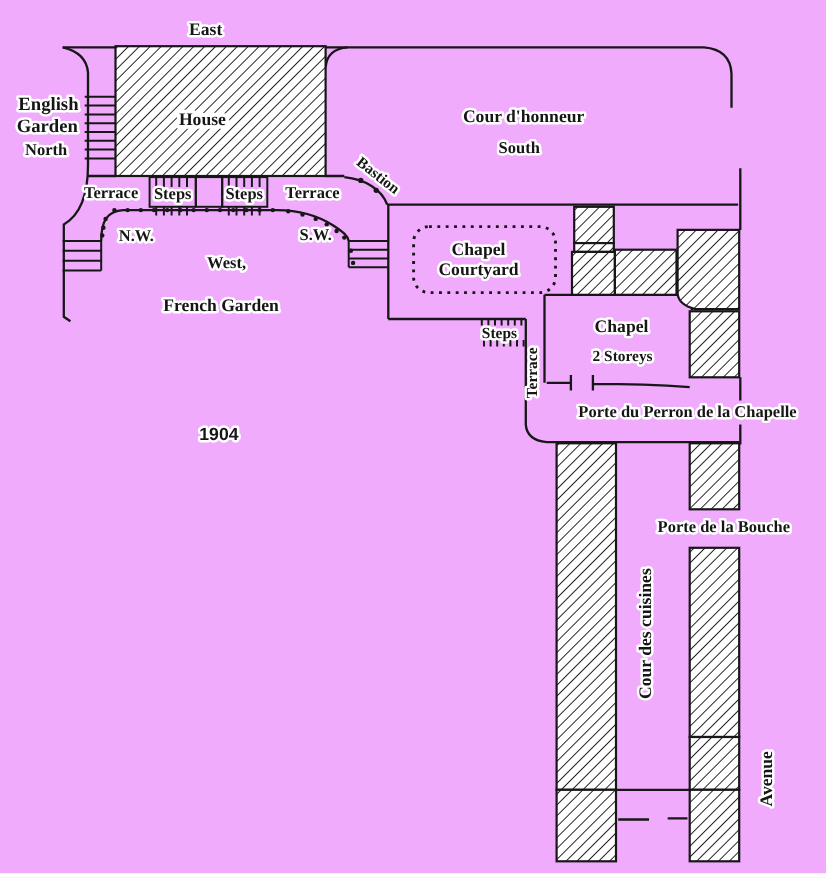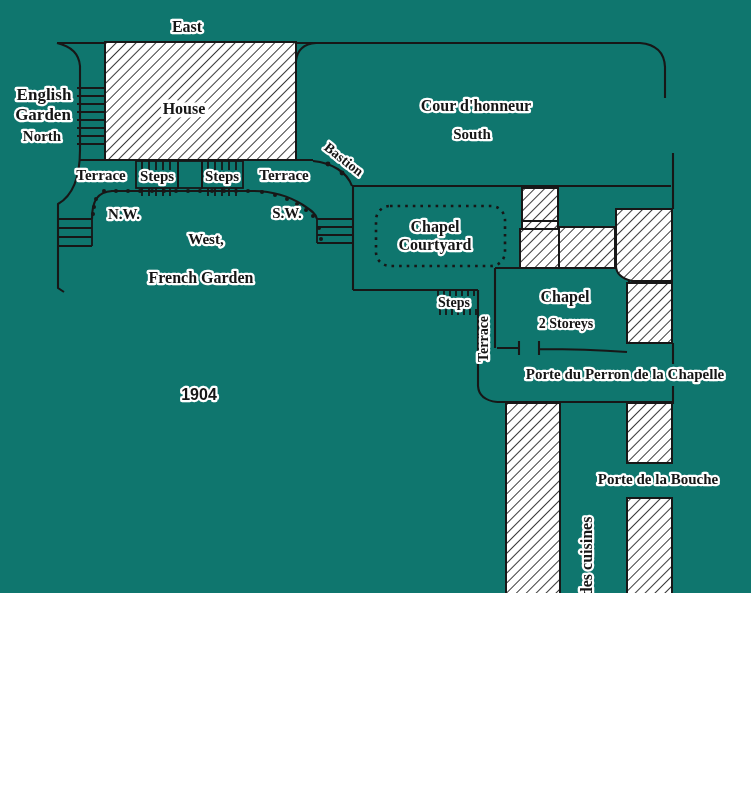--- a/index.html
+++ b/index.html
@@ -1,16 +1,16 @@
 <!DOCTYPE html>
 <html><head>
 <meta charset="utf-8">
 <style>
   html,body{margin:0;padding:0;background:#fff;}
-  .page{position:relative;width:751px;height:593px;background:#0f766e;overflow:hidden;}
+  .page{position:relative;width:751px;height:794px;background:#f0abfc;overflow:hidden;}
   svg{position:absolute;left:0;top:0;}
   .ln{fill:none;stroke:#171717;stroke-width:2.1;stroke-linecap:butt;}
   .thin{fill:none;stroke:#171717;stroke-width:1.8;}
   .blk{fill:url(#hatch);stroke:#171717;stroke-width:2;}
   .dot{fill:#171717;stroke:none;}
   .lbl{font-family:"Liberation Serif", serif;font-weight:700;fill:#161616;
        paint-order:stroke;stroke:#ffffff;stroke-width:4.5px;stroke-linejoin:round;}
   .s17{font-size:17px;} .s16{font-size:16px;} .s15{font-size:15px;} .s14{font-size:14px;}
   .sans{font-family:"Liberation Sans", sans-serif;font-weight:700;}
   .mid{text-anchor:middle;}

